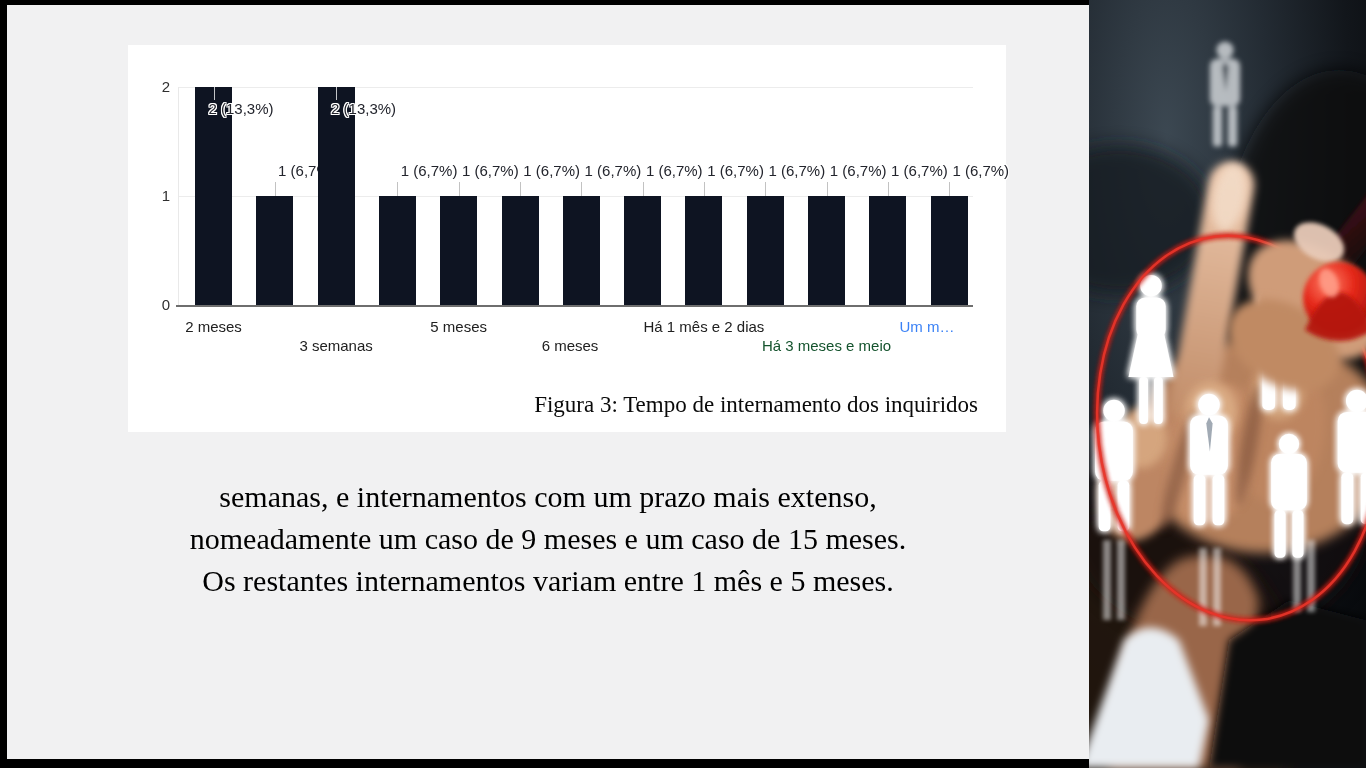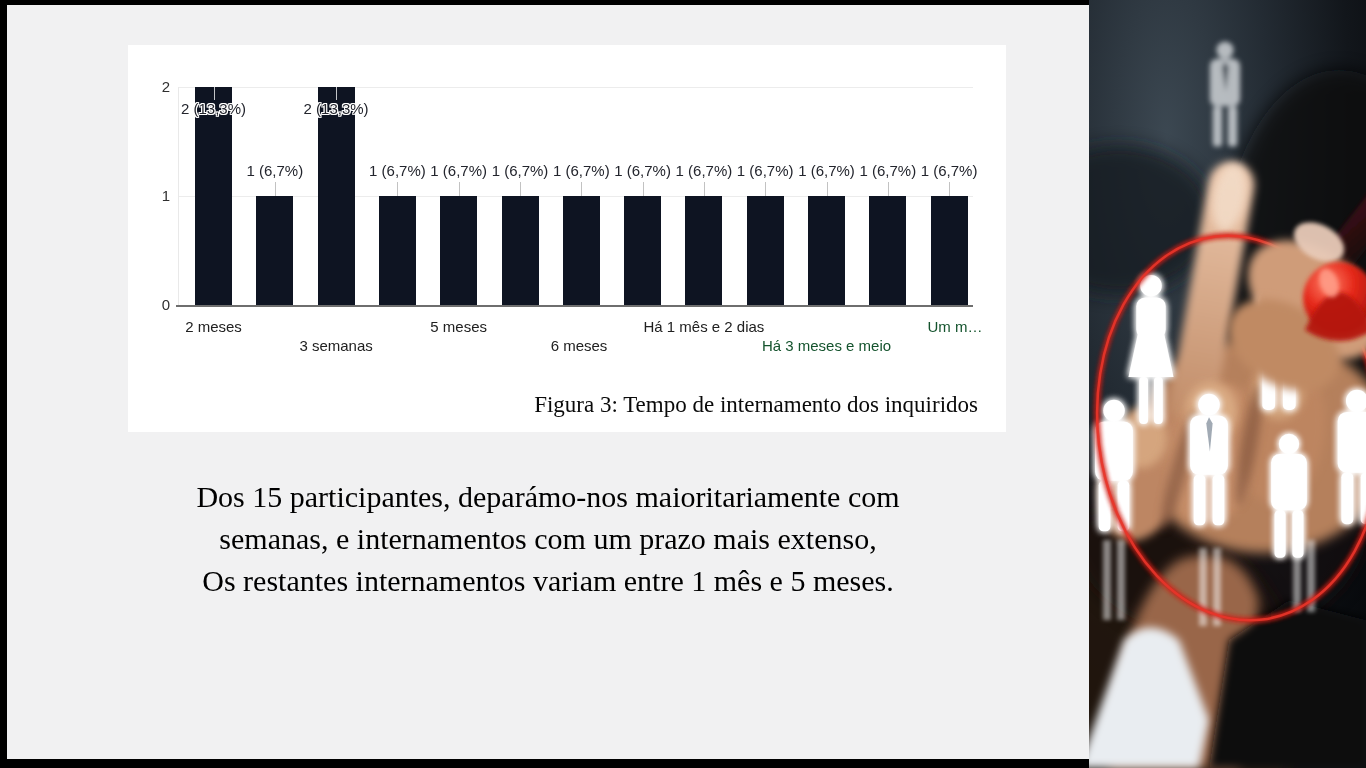--- a/index.html
+++ b/index.html
@@ -12,21 +12,21 @@
 
   
   .chart-card{position:absolute;left:121px;top:40px;width:878px;height:387px;background:#ffffff;}
   .chart-plot{position:absolute;left:0;top:0;width:878px;height:320px;}
 
   .gridline{position:absolute;height:1px;background:#ececec;}
   .baseline{position:absolute;height:2px;background:#6e6e6e;}
   .axisline{position:absolute;width:1px;background:#e9e9e9;}
   .ytick{position:absolute;width:32px;text-align:right;font-size:15px;line-height:20px;color:#2f2f2f;}
   .bar{position:absolute;}
-  .anno{position:absolute;width:120px;text-align:center;white-space:nowrap;
+  .anno{position:absolute;width:120px;text-align:right;white-space:nowrap;
         font-size:15px;line-height:18px;color:#23252d;
         text-shadow:1px 0 0 #fff,-1px 0 0 #fff,0 1px 0 #fff,0 -1px 0 #fff,
                     1px 1px 0 #fff,-1px -1px 0 #fff,1px -1px 0 #fff,-1px 1px 0 #fff;}
   .stem{position:absolute;width:1px;background:#c2c2c2;}
   .stem-inbar{background:rgba(255,255,255,.75);}
   .xlabel{position:absolute;width:220px;text-align:center;white-space:nowrap;
           font-size:15px;line-height:19px;color:#1d2025;}
 
   .figure-caption{position:absolute;right:28px;top:347px;
                   font-family:"Liberation Serif",serif;font-size:23px;color:#0a0a0a;white-space:nowrap;}
@@ -90,31 +90,31 @@
           <div class="stem" style="left: 698.5px; top: 137px; height: 14px;"></div>
           <div class="bar" style="left: 741.3px; top: 151px; width: 37px; height: 109px; background: rgb(14, 20, 34);"></div>
           <div class="anno" style="left: 699.8px; top: 117px;">1 (6,7%)</div>
           <div class="stem" style="left: 759.8px; top: 137px; height: 14px;"></div>
           <div class="bar" style="left: 802.6px; top: 151px; width: 37px; height: 109px; background: rgb(14, 20, 34);"></div>
           <div class="anno" style="left: 761.1px; top: 117px;">1 (6,7%)</div>
           <div class="stem" style="left: 821.1px; top: 137px; height: 14px;"></div>
           <div class="xlabel" style="left: -24.5px; top: 272px; color: rgb(33, 33, 33);">2 meses</div>
           <div class="xlabel" style="left: 98.1px; top: 291px; color: rgb(33, 33, 33);">3 semanas</div>
           <div class="xlabel" style="left: 220.7px; top: 272px; color: rgb(33, 33, 33);">5 meses</div>
-          <div class="xlabel" style="left: 341px; top: 291px; color: rgb(33, 33, 33);">6 meses</div>
+          <div class="xlabel" style="left: 332px; top: 291px; color: rgb(33, 33, 33);">6 meses</div>
           <div class="xlabel" style="left: 465.9px; top: 272px; color: rgb(33, 33, 33);">Há 1 mês e 2 dias</div>
           <div class="xlabel" style="left: 588.5px; top: 291px; color: #14532d;">Há 3 meses e meio</div>
-          <div class="xlabel" style="left: 717px; top: 272px; color: #14532d;">Um m…</div>
+          <div class="xlabel" style="left: 689px; top: 272px; color: #3b82f6;">Um m…</div>
         </div>
       <div class="figure-caption">Figura 3: Tempo de internamento dos inquiridos</div>
     </div>
 
     <div class="body-text">
-      <div>Dos 15 participantes, deparámo-nos maioritariamente com</div>
       <div>semanas, e internamentos com um prazo mais extenso,</div>
+      <div>nomeadamente um caso de 9 meses e um caso de 15 meses.</div>
       <div>Os restantes internamentos variam entre 1 mês e 5 meses.</div>
     </div>
 
   </div>
 
   <div class="photo">
     <svg width="277" height="768" viewBox="0 0 277 768" xmlns="http://www.w3.org/2000/svg">
       <defs>
         <radialGradient id="bgGrad" cx="28%" cy="18%" r="95%">
           <stop offset="0%" stop-color="#3c4852"></stop>

